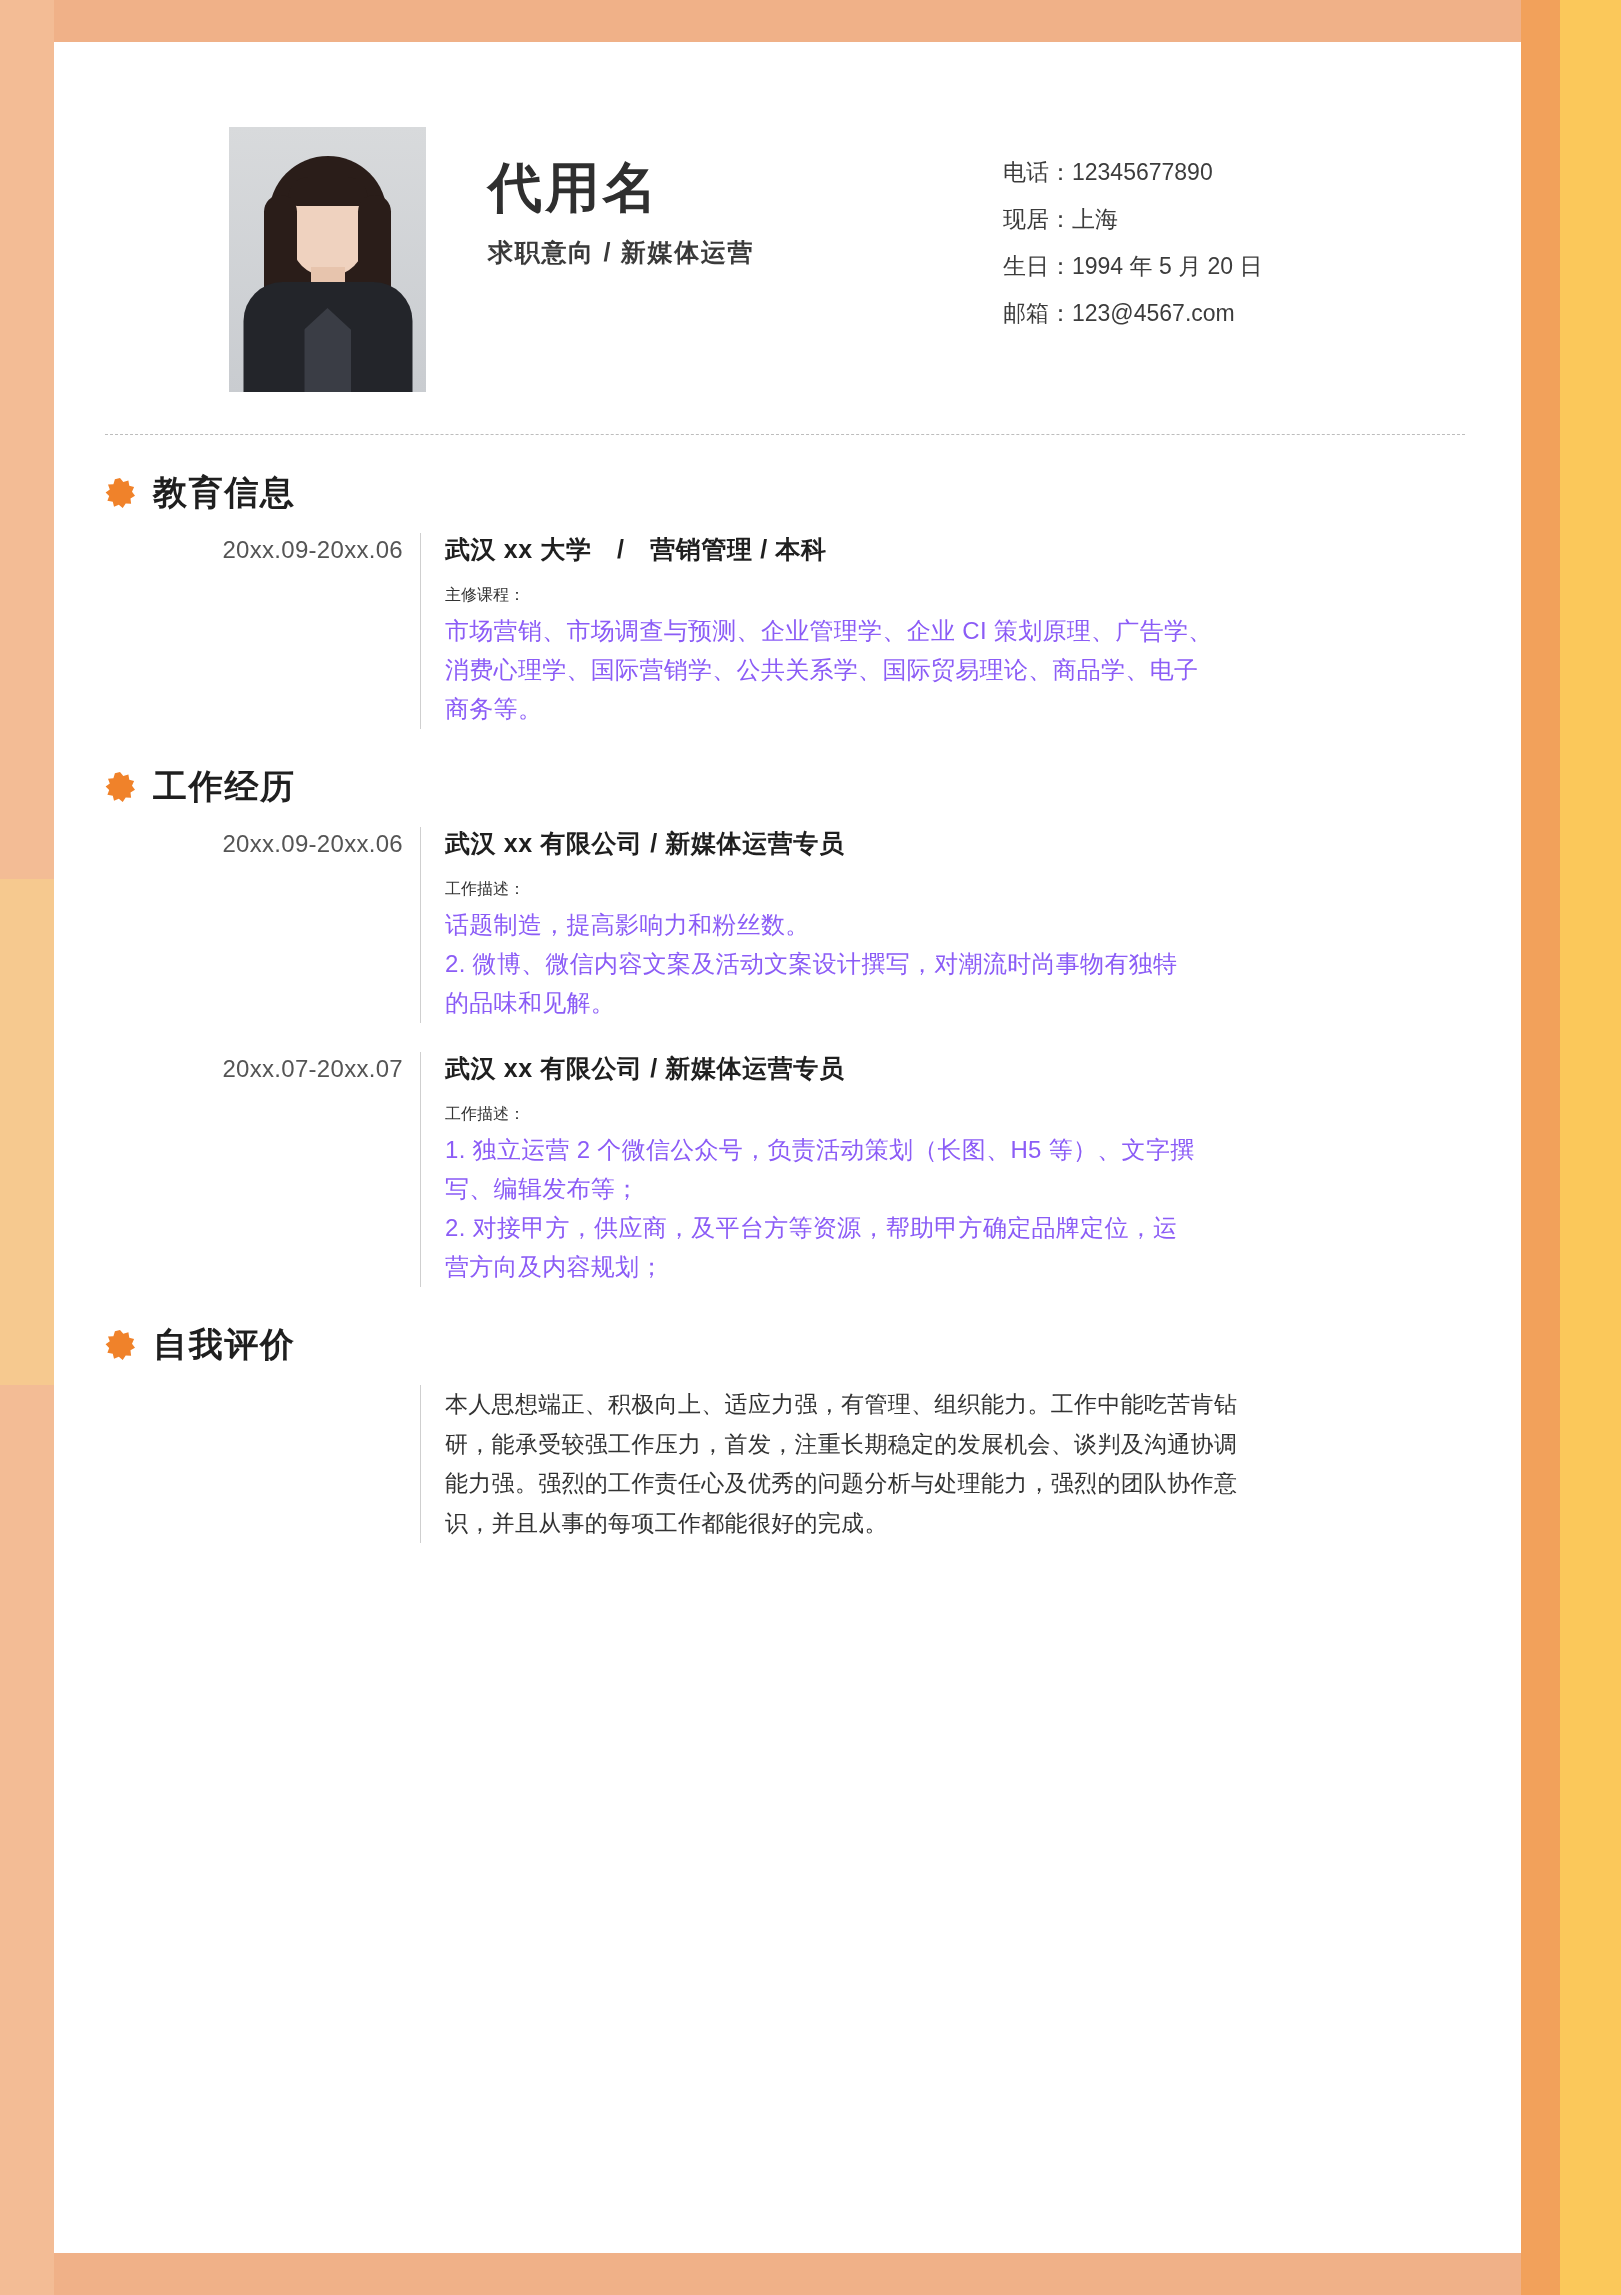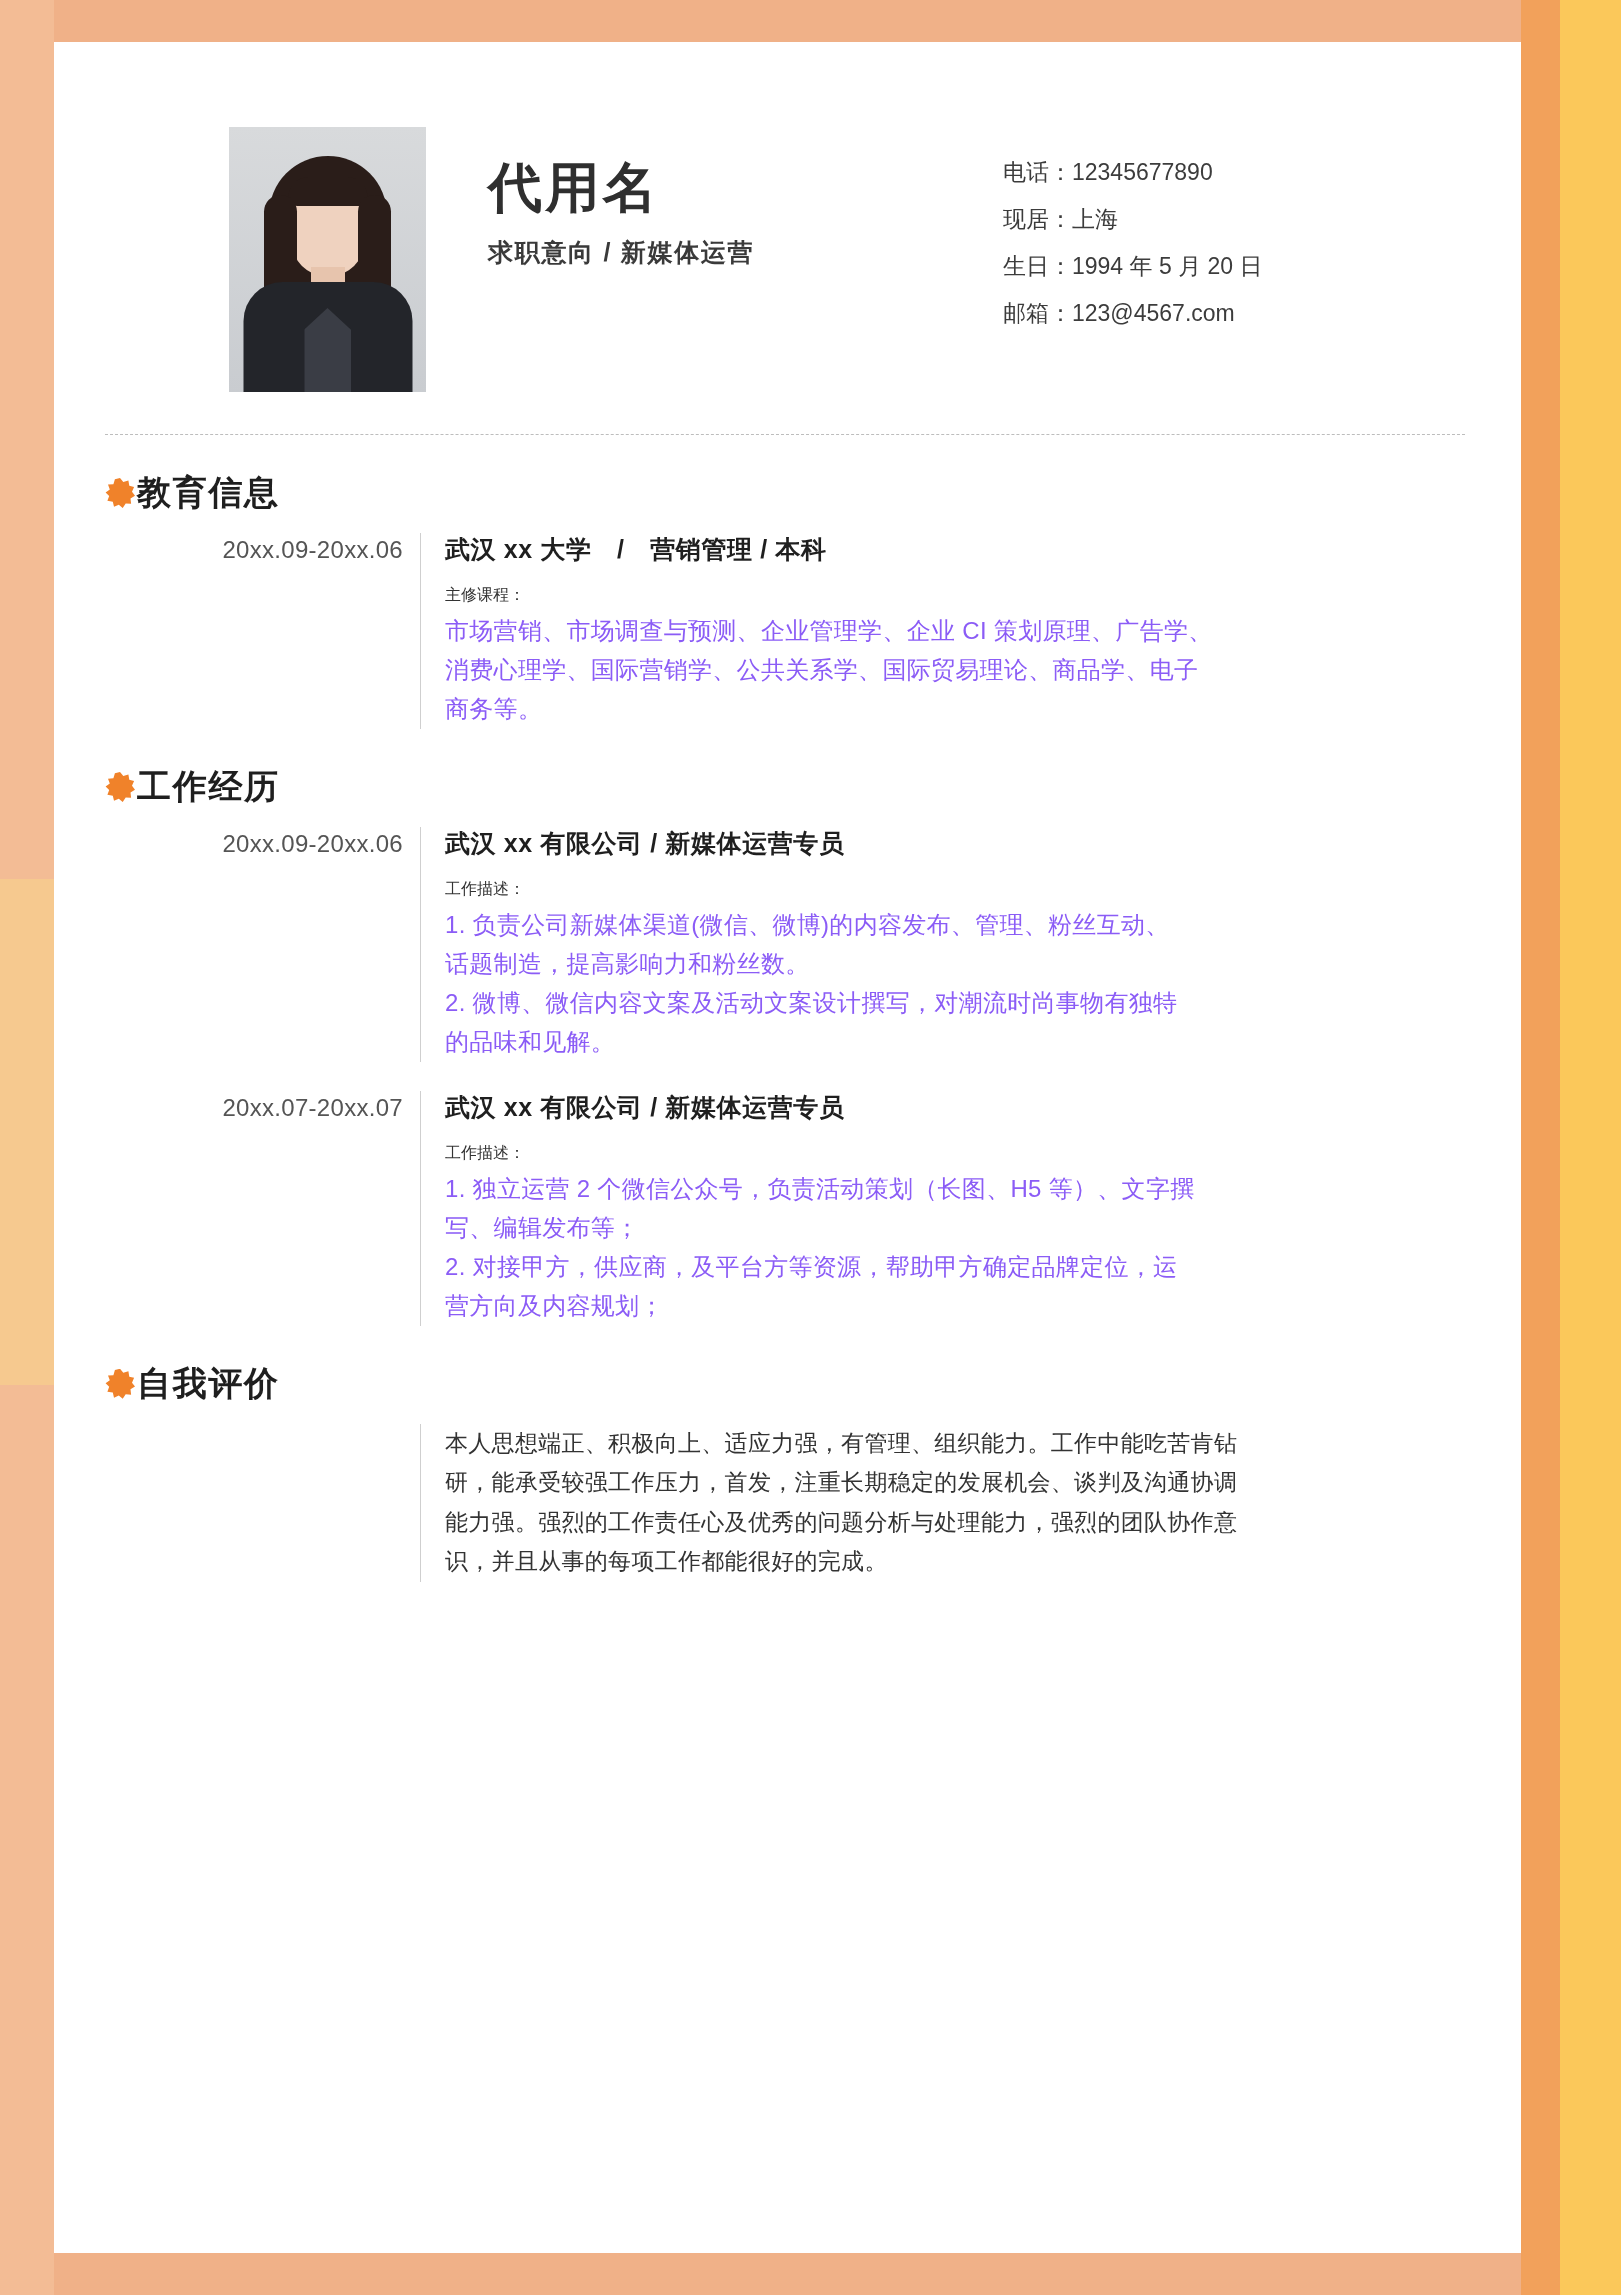--- a/index.html
+++ b/index.html
@@ -220,21 +220,21 @@
   }
 
   
   .section {
     margin-top: 35px;
     padding: 0 56px 0 51px;
   }
   .section-title {
     display: flex;
     align-items: center;
-    gap: 2px;
+    gap: 18px;
     margin-bottom: 17px;
     margin-top: 28px;
   }
   .burst {
     width: 30px;
     height: 30px;
     flex: 0 0 30px;
     background: #f0822a;
     clip-path: polygon(
       50% 0%, 61% 13%, 78% 8%, 81% 26%, 97% 30%, 90% 46%,
@@ -361,21 +361,20 @@
       <div class="section-title">
         <span class="burst"></span>
         <span class="section-name">工作经历</span>
       </div>
 
       <div class="entry">
         <div class="entry-date">20xx.09-20xx.06</div>
         <div class="entry-body">
           <div class="entry-heading">武汉 xx 有限公司 / 新媒体运营专员</div>
           <div class="entry-sub">工作描述：</div>
-          <div class="entry-line">1. 负责公司新媒体渠道(微信、微博)的内容发布、管理、粉丝互动、</div>
           <div class="entry-line">话题制造，提高影响力和粉丝数。</div>
           <div class="entry-line">2. 微博、微信内容文案及活动文案设计撰写，对潮流时尚事物有独特</div>
           <div class="entry-line">的品味和见解。</div>
         </div>
       </div>
 
       <div class="entry" style="margin-top:29px;">
         <div class="entry-date">20xx.07-20xx.07</div>
         <div class="entry-body">
           <div class="entry-heading">武汉 xx 有限公司 / 新媒体运营专员</div>

